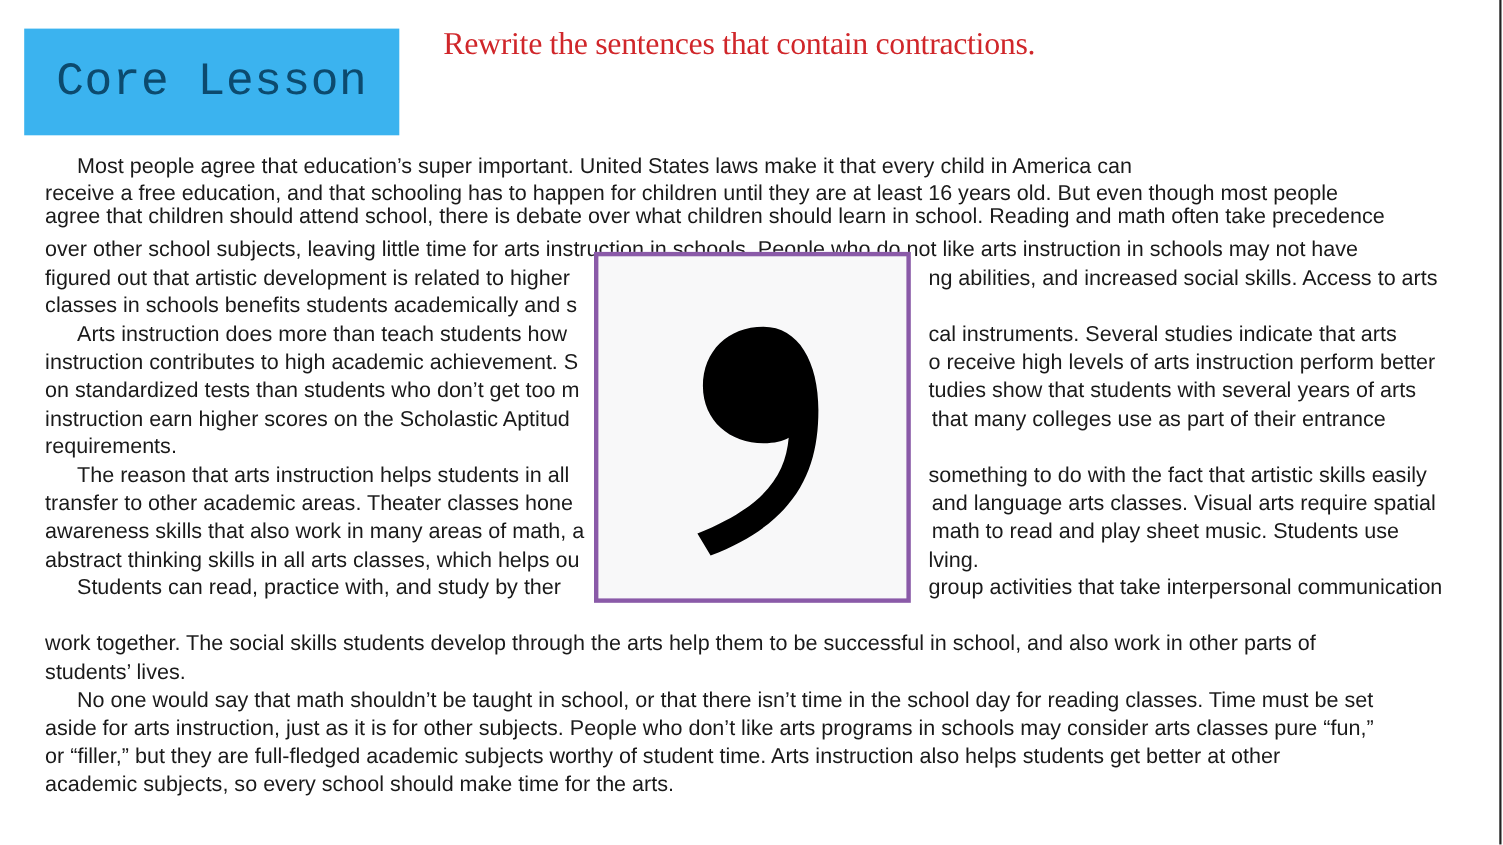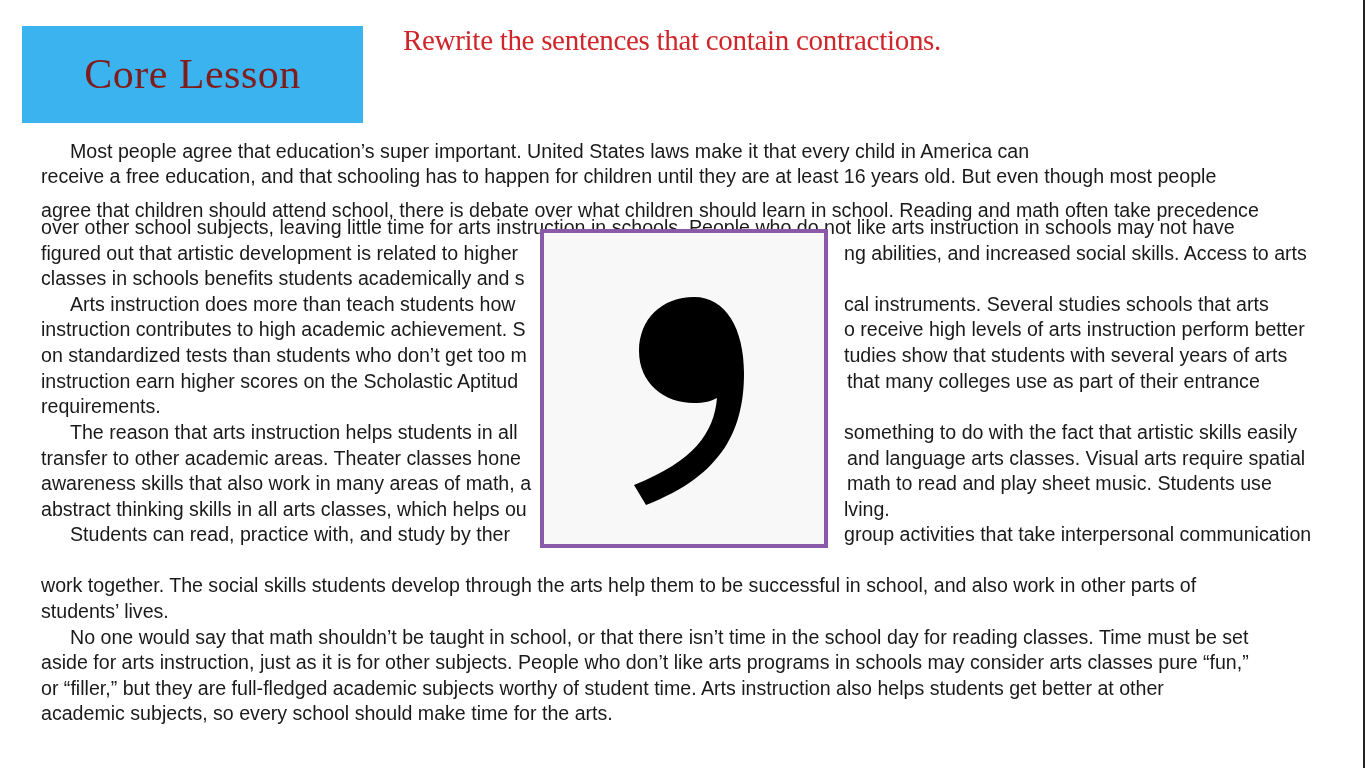--- a/index.html
+++ b/index.html
@@ -30,22 +30,22 @@
       left: 22px;
       top: 26px;
       width: 341px;
       height: 97px;
       background: #3bb3ef;
       display: flex;
       align-items: center;
       justify-content: center;
     }
     .badge-text {
-      color: #7f1d1d;
-      font-family: Liberation Serif, serif;
+      color: #0c4a6e;
+      font-family: Liberation Mono, monospace;
       font-size: 42px;
       font-weight: 300;
       letter-spacing: 0.5px;
       margin-top: -2px;
     }
     .instruction {
       position: absolute;
       left: 403px;
       top: 24px;
       color: #d0262a;
@@ -99,28 +99,28 @@
   <div class="badge">
     <span class="badge-text">Core Lesson</span>
   </div>
 
   <div class="instruction">Rewrite the sentences that contain contractions.</div>
 
   <div class="passage">
 
     <div class="line indent" style="top:139px">Most people agree that education’s super important. United States laws make it that every child in America can</div>
     <div class="line" style="top:164px">receive a free education, and that schooling has to happen for children until they are at least 16 years old. But even though most people</div>
-    <div class="line" style="top:198px">agree that children should attend school, there is debate over what children should learn in school. Reading and math often take precedence</div>
+    <div class="line" style="top:185px">agree that children should attend school, there is debate over what children should learn in school. Reading and math often take precedence</div>
     <div class="line" style="top:215px">over other school subjects, leaving little time for arts instruction in schools. People who do not like arts instruction in schools may not have</div>
     <div class="line" style="top:241px">figured out that artistic development is related to higher</div>
     <div class="line" style="top:241px; left:827px">ng abilities, and increased social skills. Access to arts</div>
     <div class="line" style="top:266px">classes in schools benefits students academically and s</div>
 
     <div class="line indent" style="top:292px">Arts instruction does more than teach students how</div>
-    <div class="line" style="top:292px; left:827px">cal instruments. Several studies schools that arts</div>
+    <div class="line" style="top:292px; left:827px">cal instruments. Several studies indicate that arts</div>
     <div class="line" style="top:317px">instruction contributes to high academic achievement. S</div>
     <div class="line" style="top:317px; left:827px">o receive high levels of arts instruction perform better</div>
     <div class="line" style="top:343px">on standardized tests than students who don’t get too m</div>
     <div class="line" style="top:343px; left:827px">tudies show that students with several years of arts</div>
     <div class="line" style="top:369px">instruction earn higher scores on the Scholastic Aptitud</div>
     <div class="line" style="top:369px; left:830px">that many colleges use as part of their entrance</div>
     <div class="line" style="top:394px">requirements.</div>
 
     <div class="line indent" style="top:420px">The reason that arts instruction helps students in all</div>
     <div class="line" style="top:420px; left:827px">something to do with the fact that artistic skills easily</div>

